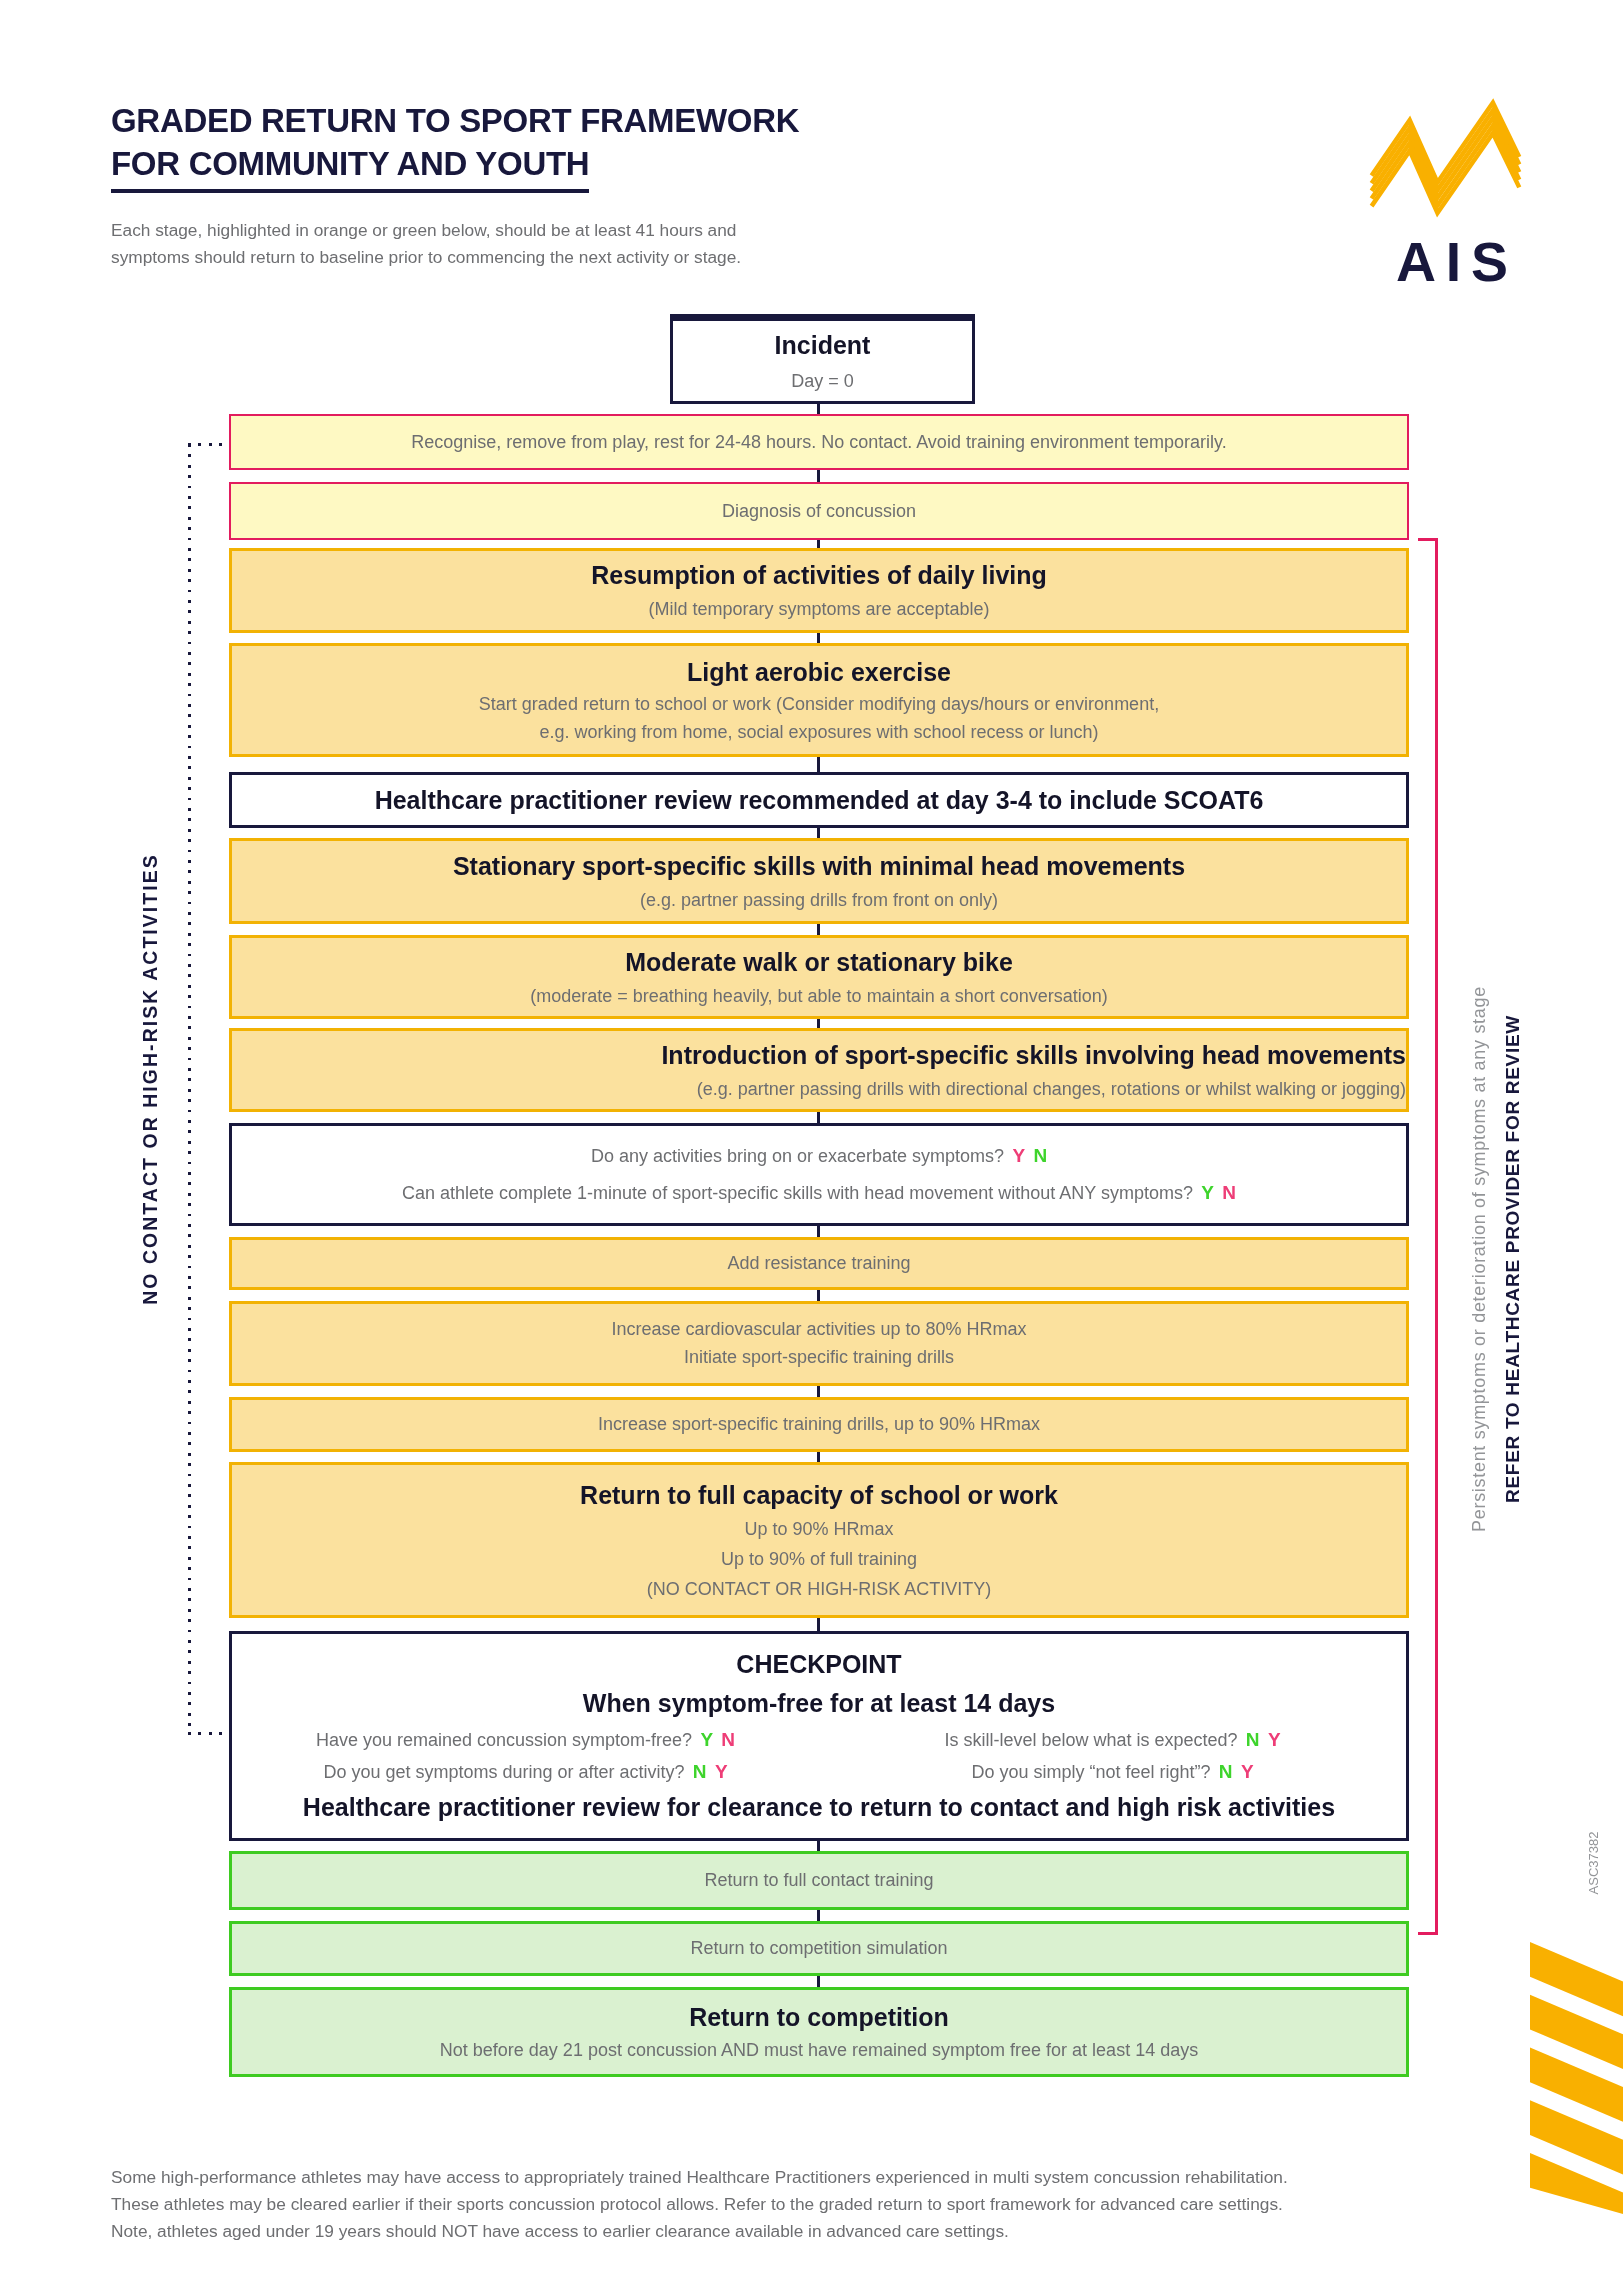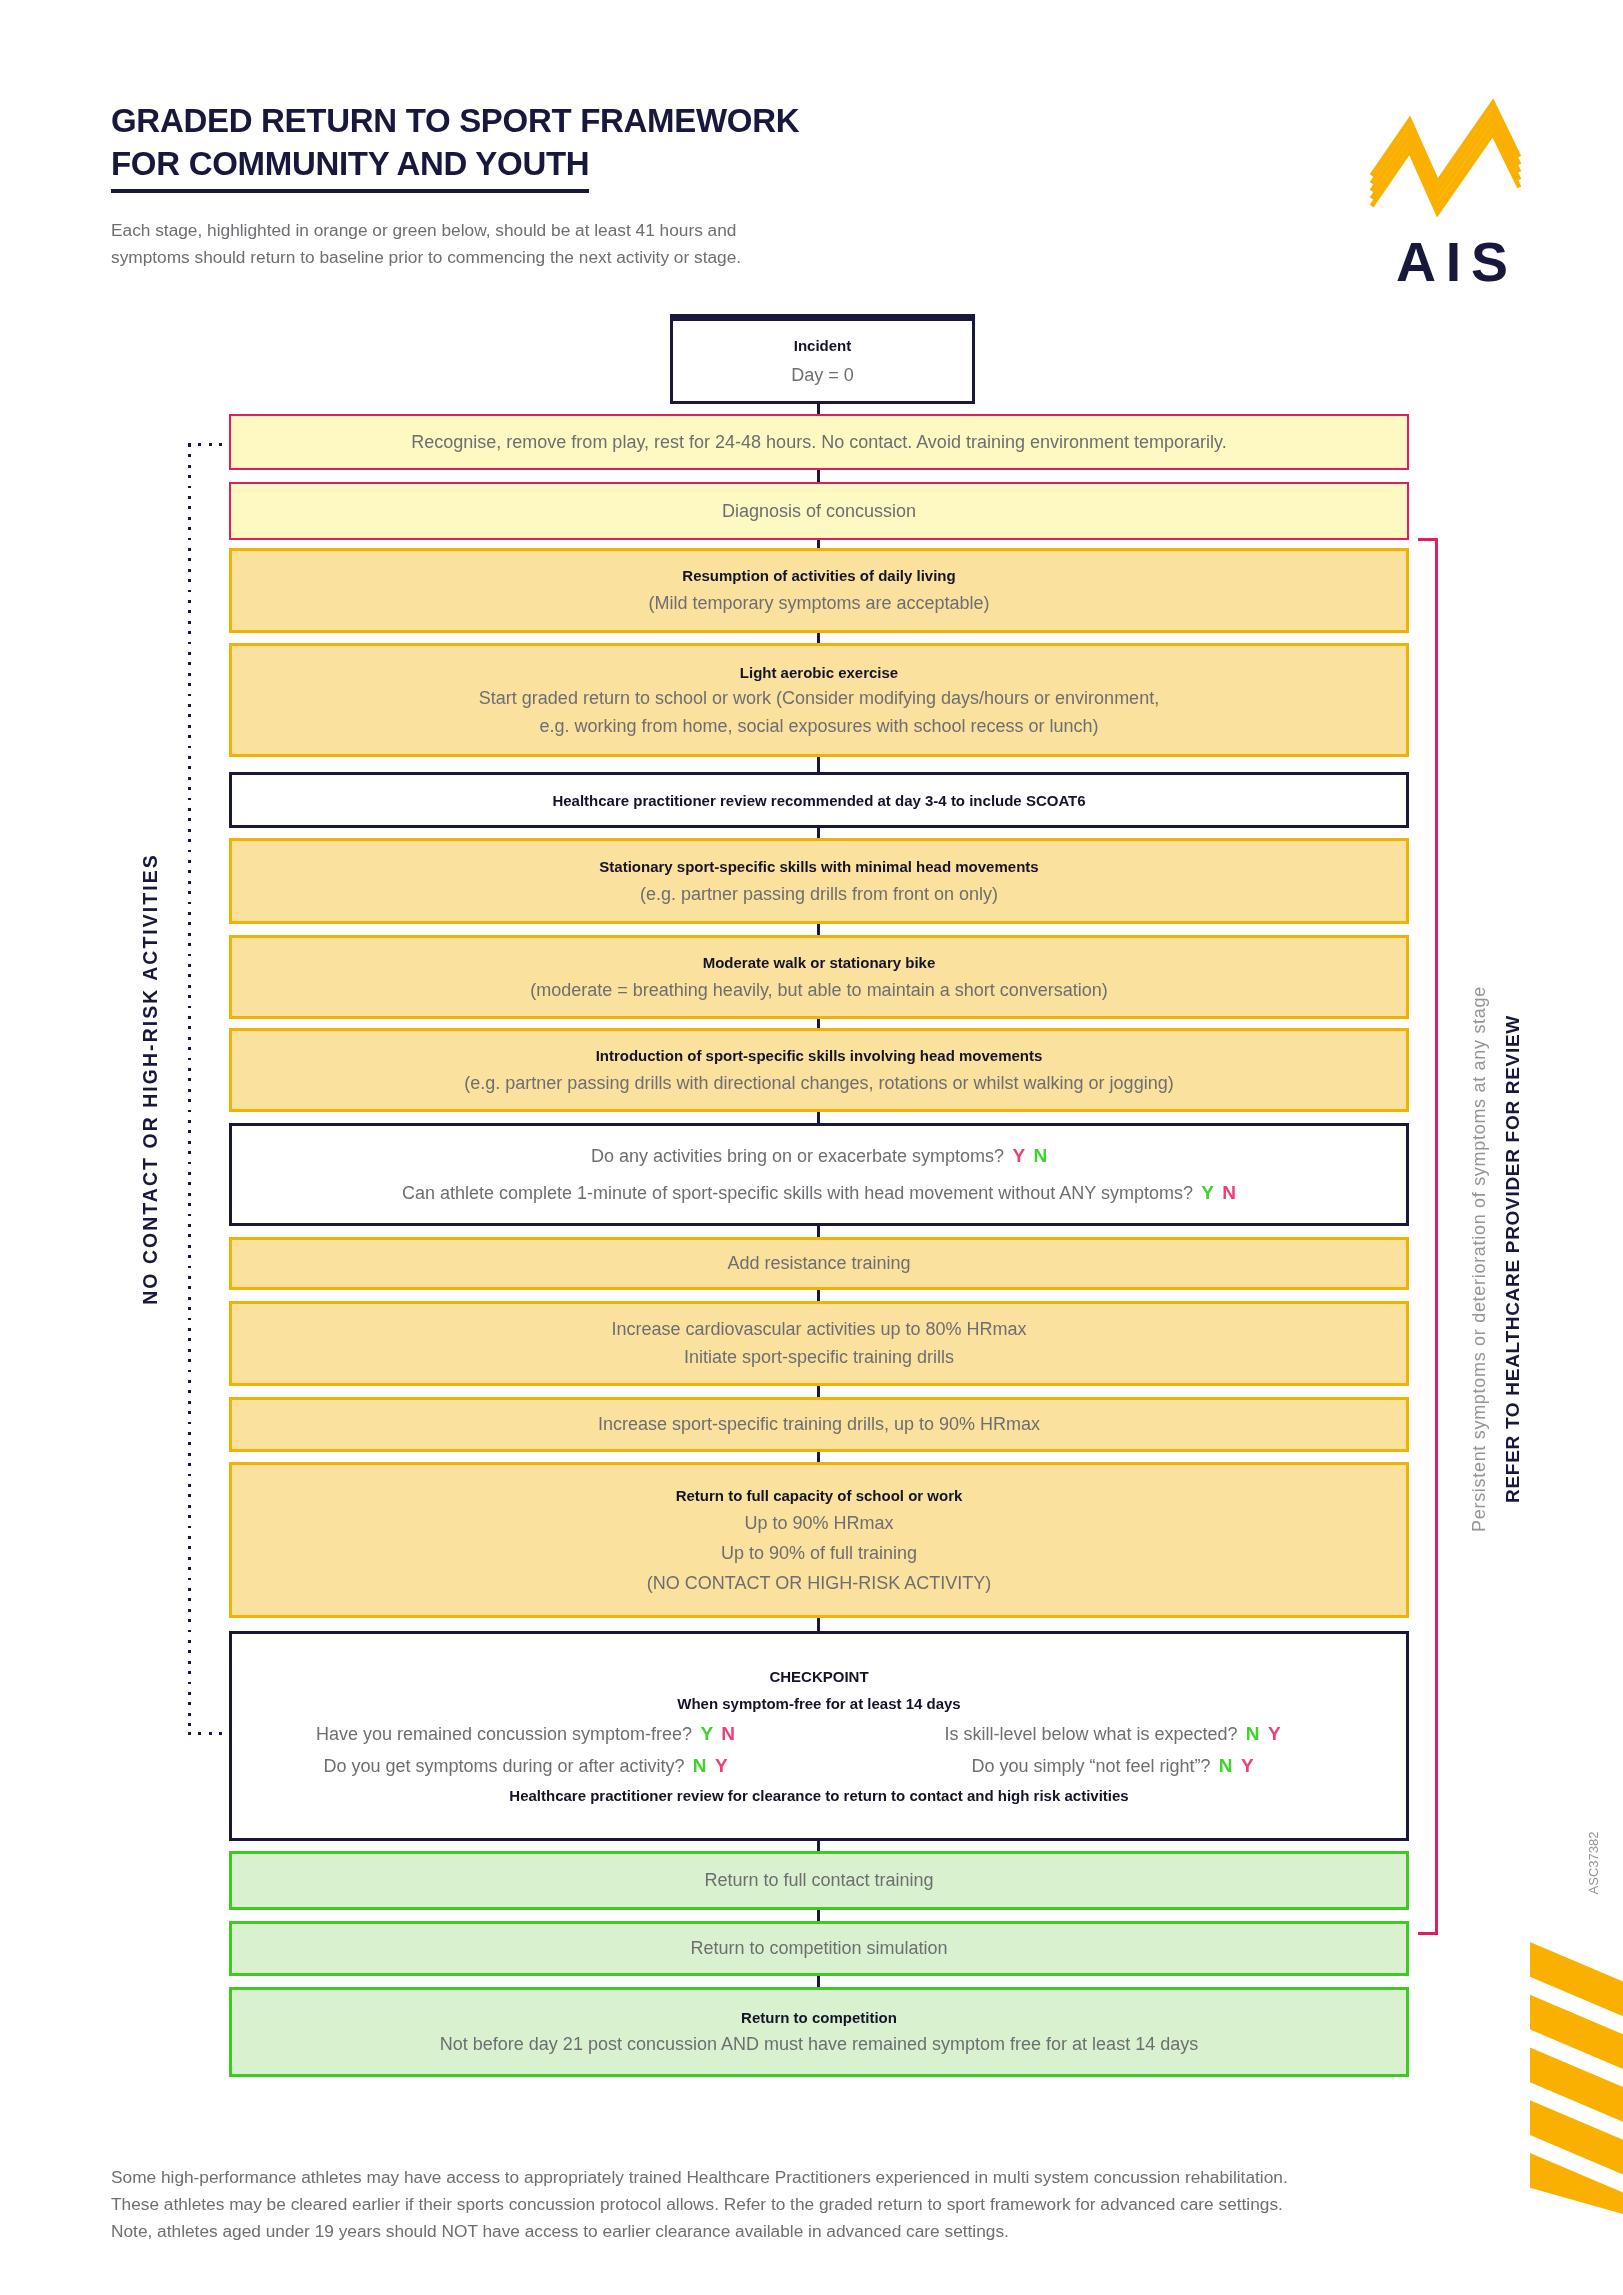--- a/index.html
+++ b/index.html
@@ -16,32 +16,32 @@
   
   .connector { position:absolute; left:817px; top:361px; width:2.8px; height:1638px; background:#18183c; z-index:1; }
   
   .box { position:absolute; left:229px; width:1180px; box-sizing:border-box; z-index:2;
          display:flex; flex-direction:column; align-items:center; justify-content:center;
          text-align:center; gap:9px; background:#fff; }
   .box.pink   { background:#fef9c3; border:2.8px solid #e21c5e; }
   .box.yellow { background:#fbe19e; border:3.5px solid #f2b203; }
   .box.green  { background:#daf1d0; border:3.5px solid #3ecb21; }
   .box.white  { background:#ffffff; border:3.5px solid #18183c; }
-  .h    { font-weight:bold; color:#141428; font-size:15px; }
+  .h    { font-weight:bold; color:#141428; font-size:25px; }
   .g    { color:#6d6e71; font-size:18px; }
   .yn   { font-weight:bold; margin-left:8.3px; font-size:19px; }
   #incident       { left:670px; width:305px; top:314px; height:90px; border-top-width:7px; gap:11px; }
   #pink1          { top:414px;  height:56px; }
   #pink2          { top:482px;  height:58px; }
   #adl            { top:548px;  height:85px; }
   #aerobic        { top:643px;  height:114px; gap:7px; }
   #review34       { top:772px; height:56px; }
   #stationary     { top:838px; height:86px; }
   #moderate       { top:935px; height:84px; }
-  #introduction   { top:1028px; height:84px; }
+  #introduction   { top:1028px; height:84px;align-items:flex-end; }
   #questions      { top:1123px; height:103px; gap:15.3px; }
   #resistance     { top:1237px; height:53px; }
   #cardio         { top:1301px; height:85px; gap:7px; }
   #drills90       { top:1397px; height:55px; }
   #fullcapacity   { top:1462px; height:156px; gap:9px; }
   #checkpoint     { top:1631px; height:210px; gap:10.4px; }
   #green1         { top:1851px; height:59px; }
   #green2         { top:1921px; height:55px; }
   #green3         { top:1987px; height:90px; gap:8.3px; }
   .qrow  { display:flex; width:100%; }

